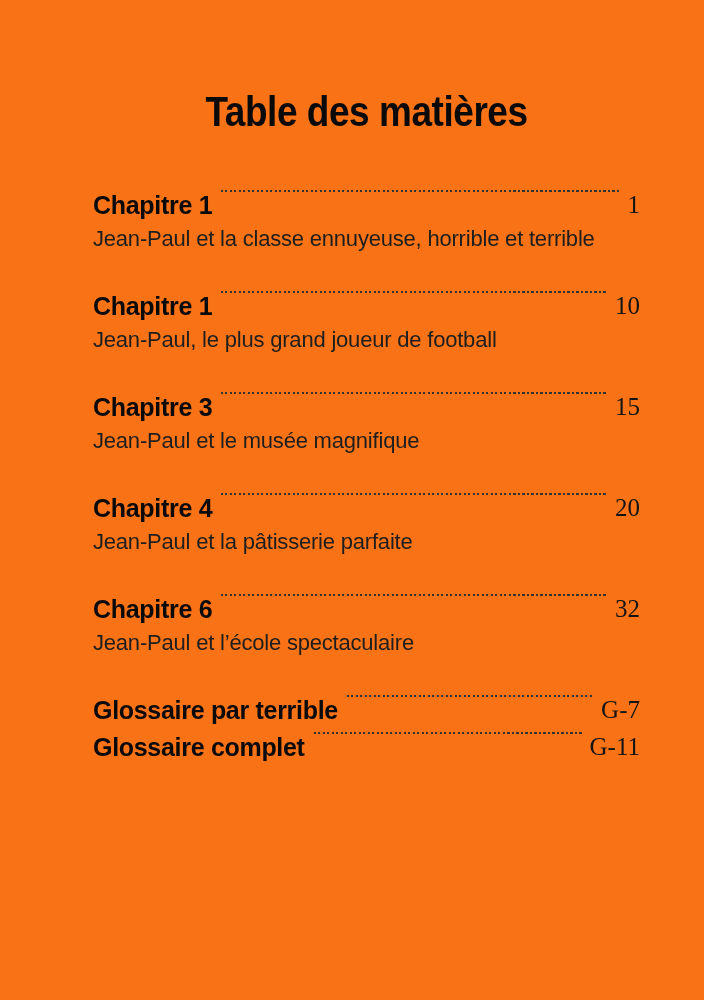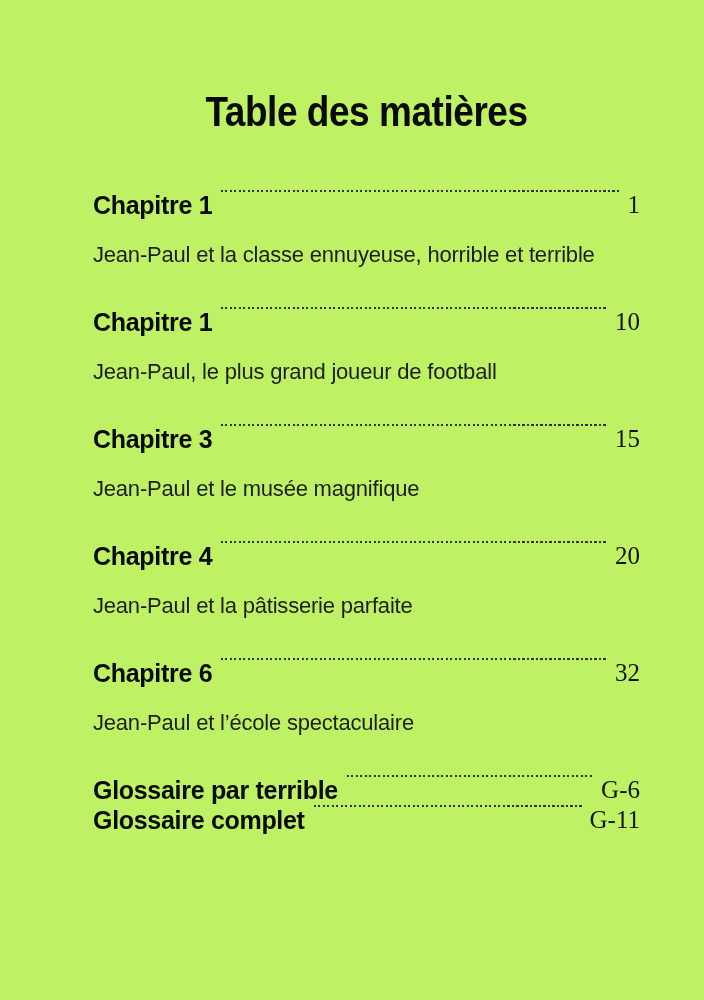--- a/index.html
+++ b/index.html
@@ -12,21 +12,21 @@
     height: 1000px;
     font-family: "Liberation Sans", sans-serif;
     color: #111111;
     overflow: hidden;
   }
   .page {
     box-sizing: border-box;
     width: 704px;
     height: 1000px;
     padding: 92px 64px 0 93px;
-    background: #bef264;
+    background: #f97316;
   }
   .title {
     margin: 0 0 58px 0;
     font-size: 42px;
     line-height: 40px;
     font-weight: 700;
     text-align: center;
     letter-spacing: -0.5px;
     color: #0a0a0a;
     transform: scaleX(0.88);
@@ -58,29 +58,29 @@
     min-width: 20px;
   }
   .pagenum {
     font-family: "Liberation Serif", serif;
     font-size: 25px;
     font-weight: 400;
     white-space: nowrap;
     color: #141414;
   }
   .subtitle {
-    margin-top: 20px;
+    margin-top: 4px;
     font-size: 22px;
     font-weight: 400;
     line-height: 30px;
     letter-spacing: -0.2px;
     white-space: nowrap;
     color: #1e1e1e;
   }
-  .glossary-row + .glossary-row { }
+  .glossary-row + .glossary-row { margin-top: 7px; }
 </style>
 </head>
 <body>
 
 <div class="page">
 
   <h1 class="title">Table des matières</h1>
 
   <div>
 
@@ -127,21 +127,21 @@
         <span class="leader"></span>
         <span class="pagenum">32</span>
       </div>
       <div class="subtitle">Jean-Paul et l’école spectaculaire</div>
     </div>
 
     <div>
       <div class="row glossary-row">
         <span class="label">Glossaire par terrible</span>
         <span class="leader"></span>
-        <span class="pagenum">G-6</span>
+        <span class="pagenum">G-7</span>
       </div>
       <div class="row glossary-row">
         <span class="label">Glossaire complet</span>
         <span class="leader"></span>
         <span class="pagenum">G-11</span>
       </div>
     </div>
 
   </div>
 </div>

